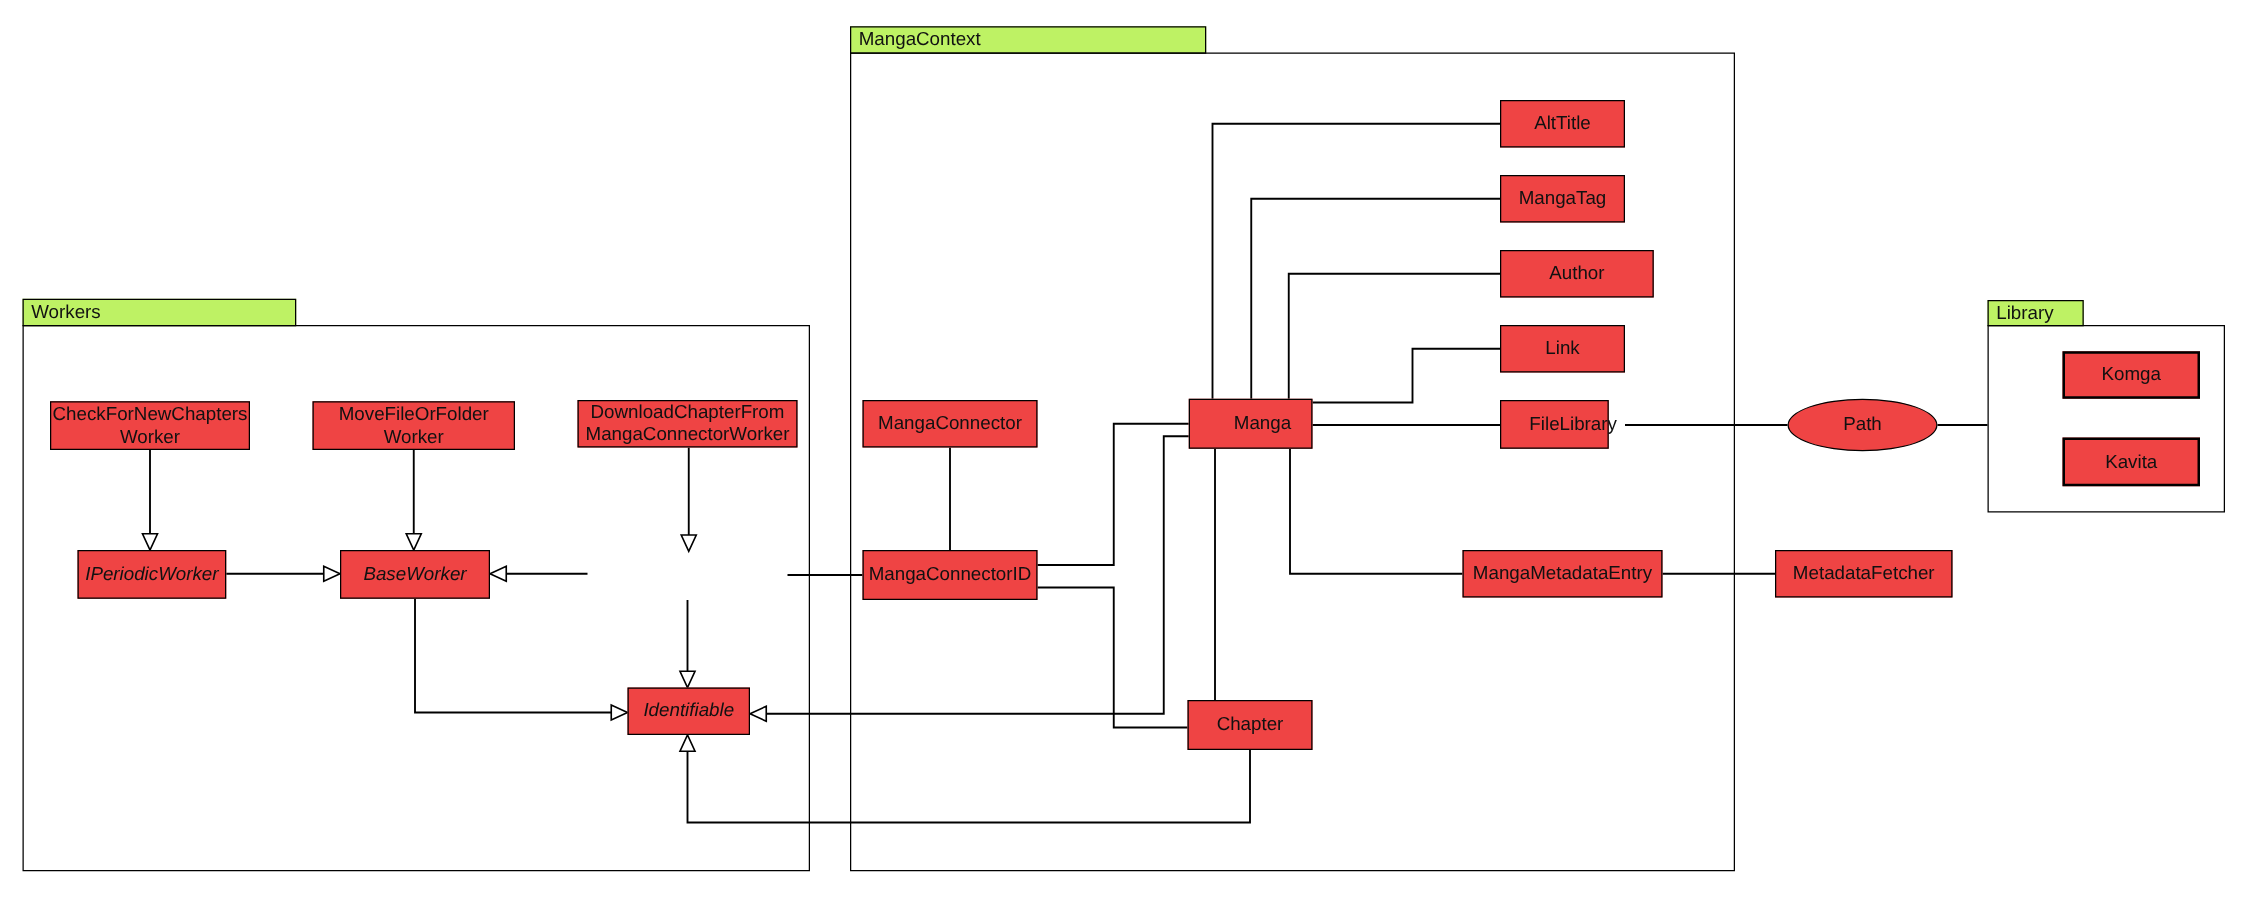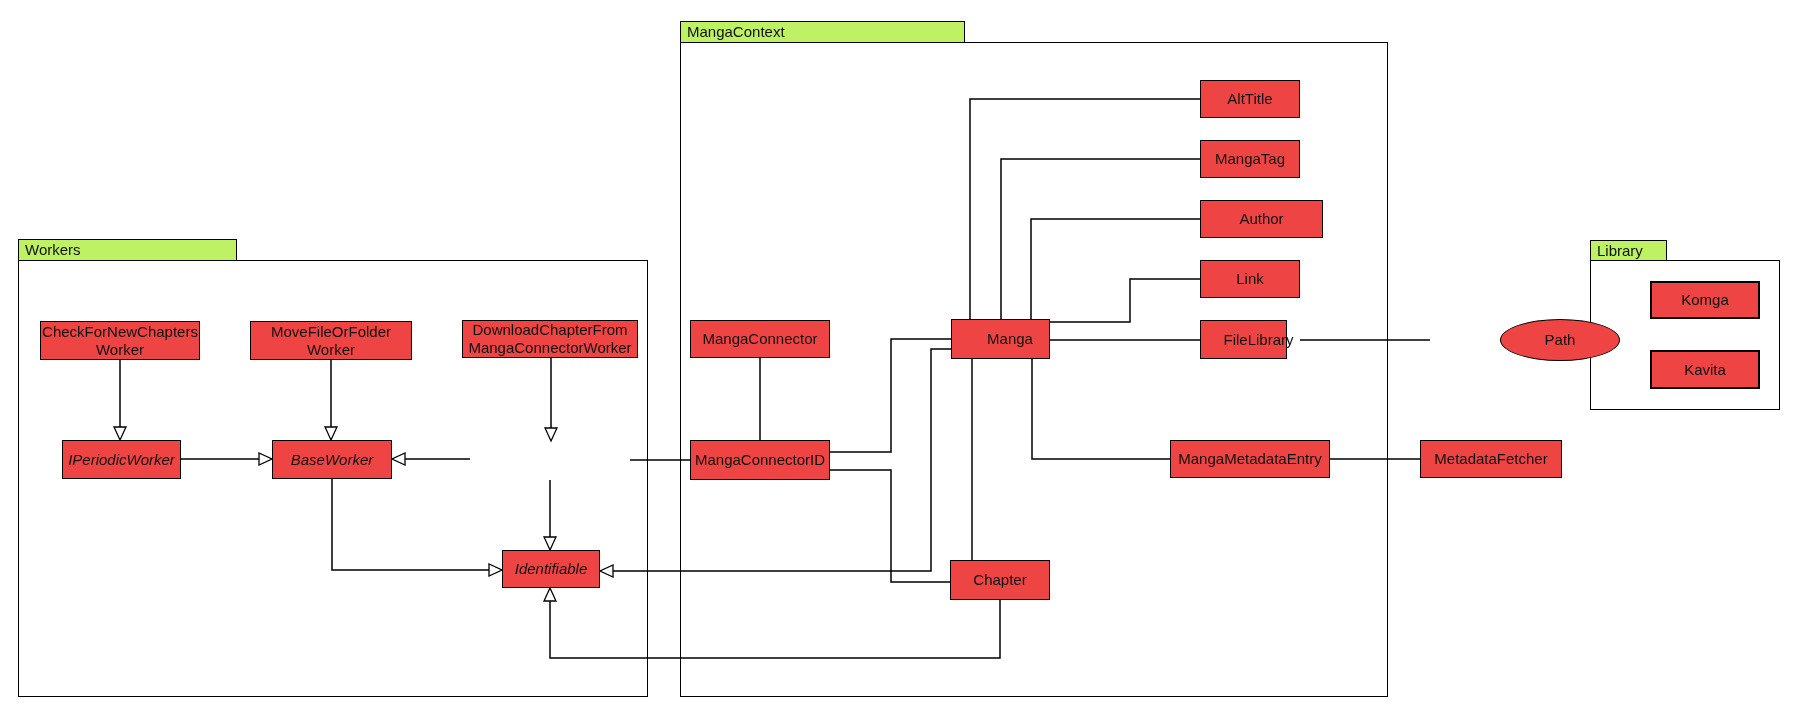--- a/index.html
+++ b/index.html
@@ -148,18 +148,18 @@
   <div class="node" style="left:951px; top:319px; width:99px; height:40px;padding-left:21px;">Manga</div>
   <div class="node" style="left:950px; top:560px; width:100px; height:40px;">Chapter</div>
   <div class="node" style="left:1200px; top:80px; width:100px; height:38px;">AltTitle</div>
   <div class="node" style="left:1200px; top:140px; width:100px; height:38px;">MangaTag</div>
   <div class="node" style="left:1200px; top:200px; width:123px; height:38px;">Author</div>
   <div class="node" style="left:1200px; top:260px; width:100px; height:38px;">Link</div>
   <div class="node" style="left:1200px; top:320px; width:87px; height:39px;padding-left:32px;">FileLibrary</div>
   <div class="node" style="left:1170px; top:440px; width:160px; height:38px;">MangaMetadataEntry</div>
 
   <div class="node" style="left:1420px; top:440px; width:142px; height:38px;">MetadataFetcher</div>
-  <div class="node ellipse" style="left:1500px; top:319px; width:120px; height:42px;">Path</div>
+  <div class="node ellipse" style="left:1430px; top:319px; width:120px; height:42px;">Path</div>
 
   <div class="node thick" style="left:1650px; top:281px; width:110px; height:38px;">Komga</div>
   <div class="node thick" style="left:1650px; top:350px; width:110px; height:39px;">Kavita</div>
 
 </div>
 
 </body></html>

